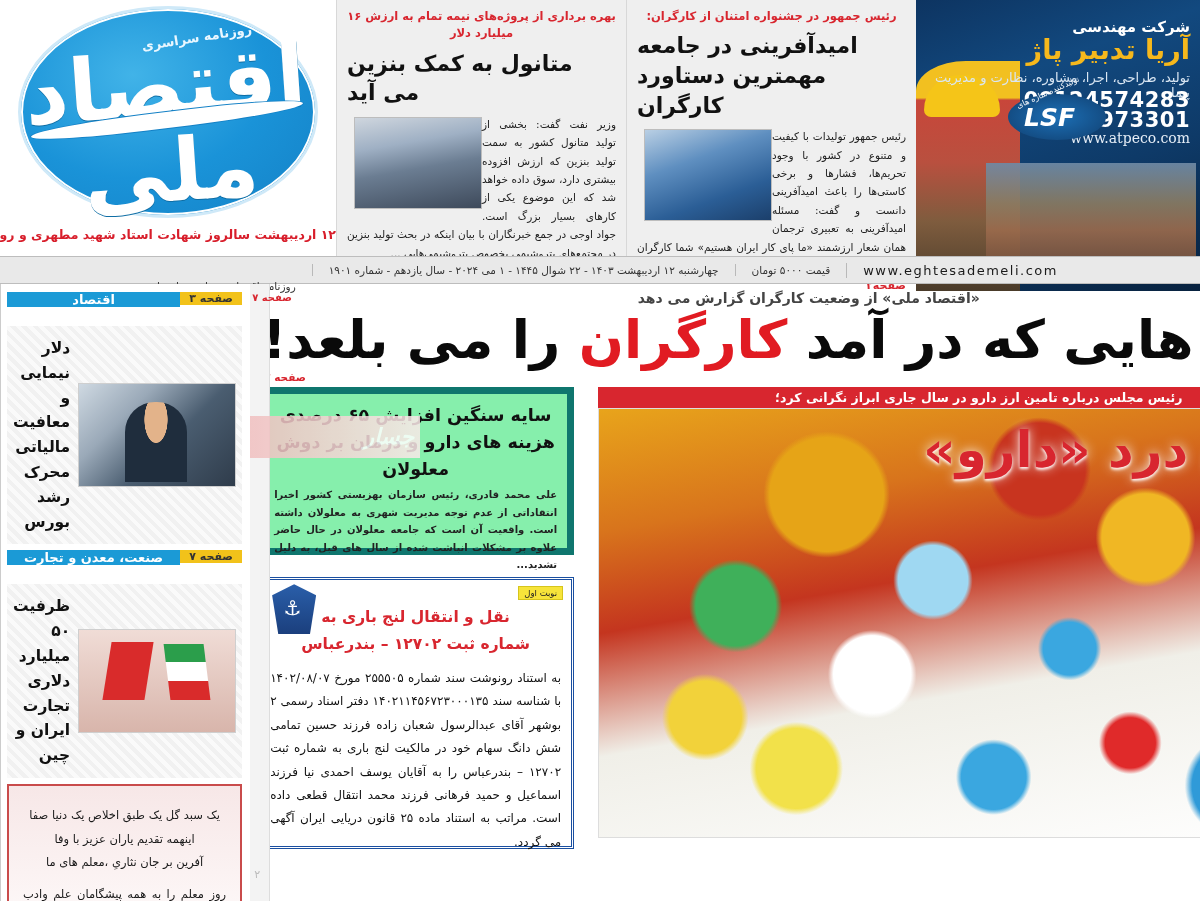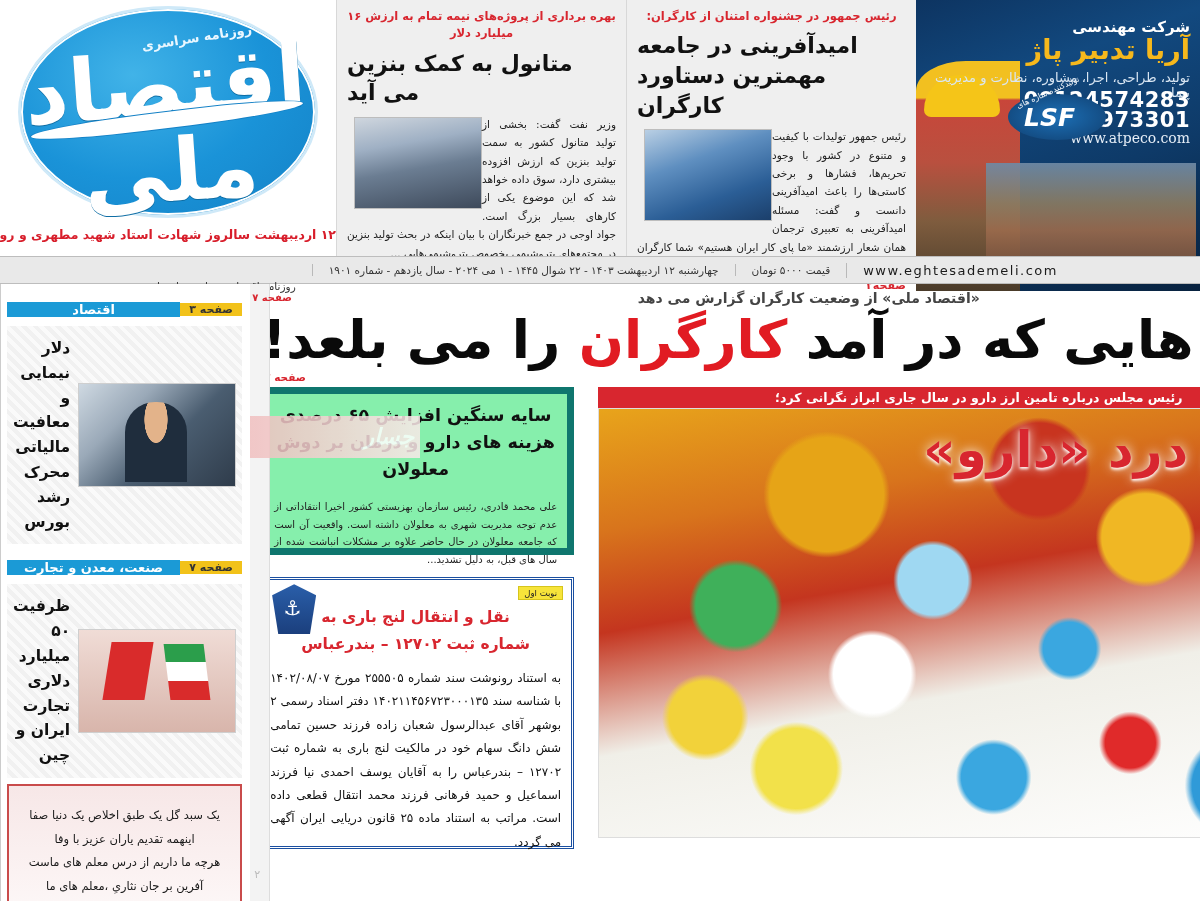--- a/index.html
+++ b/index.html
@@ -83,21 +83,21 @@
   .datebar .cell { font-size: 10.5px; color: #333; padding: 0 16px; white-space: nowrap; border-left: 1px solid #b9b9b9; }
   .datebar .cell:last-child { border-left: none; margin-top: 32px; }
   .datebar .url { font-family: "DejaVu Sans", sans-serif; letter-spacing: 1.5px; font-size: 13px; color: #1a1a1a; direction: ltr; }
 
   
   .main { position: absolute; left: 0; top: 284px; width: 1200px; height: 617px; display: flex; flex-direction: row-reverse; }
 
   
   .sidebar { width: 284px; padding: 8px 8px 0 6px; background: #fff; border-left: 1px solid #ccc; }
   .side-block { margin-bottom: 6px; }
-  .side-head { display: flex; flex-direction: row-reverse; height: 34px; align-items: center; }
+  .side-head { display: flex; flex-direction: row-reverse; height: 34px; align-items: flex-start; }
   .side-head .title { flex: 1; background: #1b9ad6; color: #fff; font-size: 13px; font-weight: 700; display: flex; align-items: center; justify-content: center; }
   .side-head .pg { width: 62px; background: #f2c21a; color: #333; font-size: 11px; font-weight: 700; display: flex; align-items: center; justify-content: center; }
   .side-body { display: flex; flex-direction: row-reverse; align-items: center; gap: 8px;
     padding: 10px 6px; background: repeating-linear-gradient(45deg,#fafafa 0 4px,#f1f1f1 4px 8px); }
   .side-body .ph { width: 158px; height: 104px; border: 1px solid #cfcfcf; }
   .ph-anchor { background: linear-gradient(135deg,#cfd9e2 0%,#9aa9b8 30%,#4a5d70 58%,#2f3c4b 100%); position: relative; }
   .ph-anchor::after { content:""; position: absolute; left: 46px; top: 18px; width: 62px; height: 80px;
     background: radial-gradient(ellipse at 50% 22%, #e3b38a 0 26%, #1f2d3d 27% 100%); border-radius: 30px 30px 0 0; }
   .ph-flags { background: linear-gradient(180deg,#f0dcd6 0%,#d8b5ab 100%); position: relative; }
   .ph-flags .f1 { position: absolute; left: 28px; top: 12px; width: 42px; height: 58px; background: #d92b2b; transform: skewX(-9deg); }
@@ -120,21 +120,21 @@
   .headline { margin-top: 4px; text-align: center; font-size: 53px; font-weight: 700; color: #0a0a0a; line-height: 1.12; white-space: nowrap; }
   .headline .hl-red { color: #e11b22; }
   .headline-pg { margin-top: 2px; color: #d8262f; font-size: 10.5px; font-weight: 700; text-align: left; padding-left: 2px; }
 
   .lower { display: flex; flex-direction: row-reverse; height: 465px; margin-top: 4px; }
 
   
   .midcol { width: 330px; padding: 0 6px 0 6px; border-left: 1px solid #ccc; }
   .yellowbox { border: 7px solid #0f766e; padding: 8px 10px 6px; background: #86efac; height: 168px; }
   .yellowbox h3 { font-size: 17.5px; font-weight: 700; line-height: 1.52; text-align: center; color: #111; }
-  .yellowbox .body { margin-top: 16px; font-size: 10px; line-height: 1.75; color: #222; text-align: justify; }
+  .yellowbox .body { margin-top: 4px; font-size: 10px; line-height: 1.75; color: #222; text-align: justify; font-weight: bold; }
   .yellowbox .pagref { margin-top: 6px; text-align: center; color: #d8262f; font-size: 10.5px; font-weight: 700; }
 
   .legalbox { margin-top: 22px; border: 3px double #1a4fa0; padding: 8px 10px; background: #fff; height: 272px; position: relative; }
   .legalbox .tag { position: absolute; right: 8px; top: 6px; background: #f7e43a; color: #222; font-size: 8.5px; padding: 1px 5px; border: 1px solid #d6c51c; }
   .legalbox .crest { position: absolute; left: 12px; top: 4px; width: 44px; height: 50px;
     background: linear-gradient(180deg,#2a5faa 0%, #1b3f7d 100%);
     clip-path: polygon(50% 0%, 100% 22%, 86% 100%, 14% 100%, 0% 22%); }
   .legalbox .crest::after { content:"⚓"; position: absolute; left: 11px; top: 12px; color: #fff; font-size: 20px; }
   .legalbox h4 { margin-top: 16px; text-align: center; color: #d8262f; font-size: 15.5px; font-weight: 700; line-height: 1.7; }
   .legalbox .body { margin-top: 10px; font-size: 12px; line-height: 1.95; color: #111; text-align: justify; }
@@ -257,21 +257,20 @@
           <div class="ph ph-flags">
             <div class="f1"></div>
             <div class="f2"></div>
           </div>
         </div>
       </div>
 
       <div class="greet-ad">
         <div class="line">یک سبد گل یک طبق اخلاص یک دنیا صفا</div>
         <div class="line">اینهمه تقدیم یاران عزیز با  وفا</div>
-        <div class="line">هرچه ما داریم از درس معلم های ماست</div>
         <div class="line">آفرین بر جان نثاریِ ،معلم های ما</div>
         <div class="para">روز معلم را به همه پیشگامان علم وادب  ازجمله معلمان و اساتید عزیز درمدرسه راهنمایی ندای  حق  تبریک عرض میکنیم</div>
 
       </div>
     </div>
 
     <div class="content">
 
       <div class="headline-wrap">
         <div class="headline-kicker">«اقتصاد ملی» از وضعیت کارگران گزارش می دهد</div>

